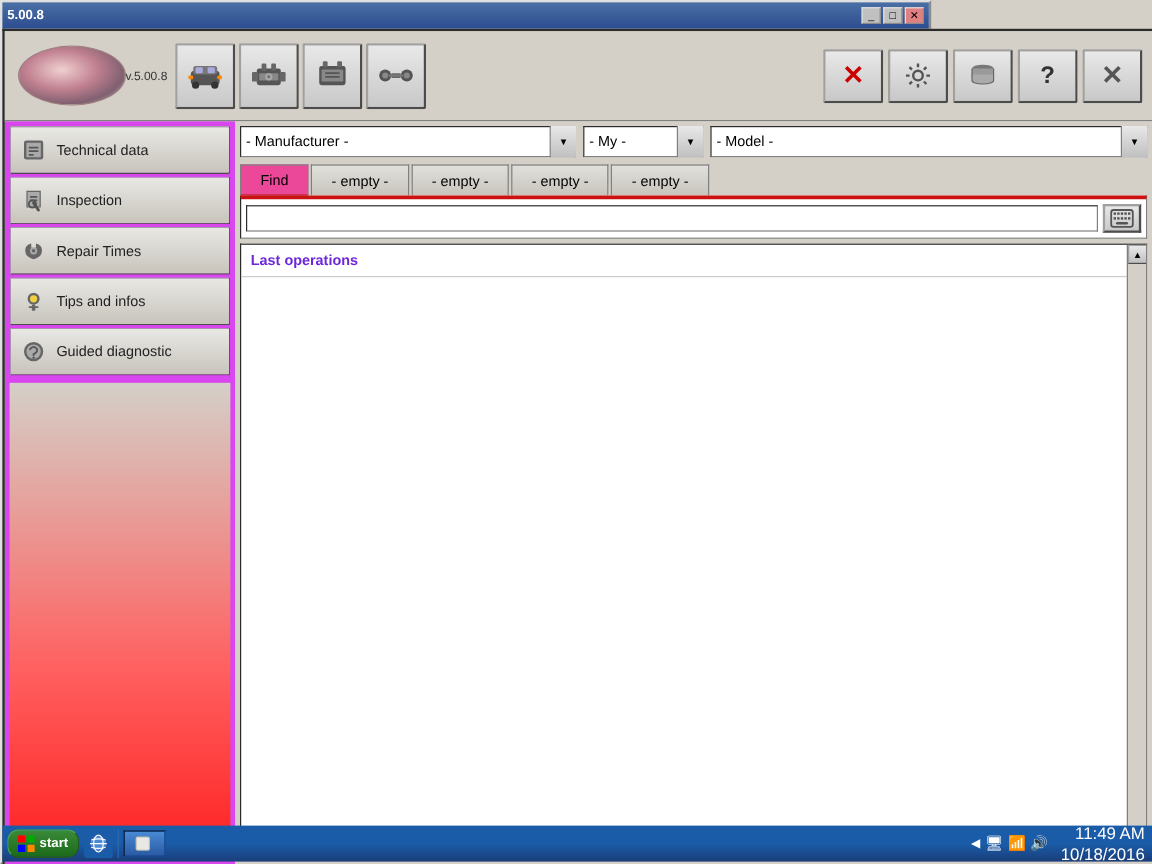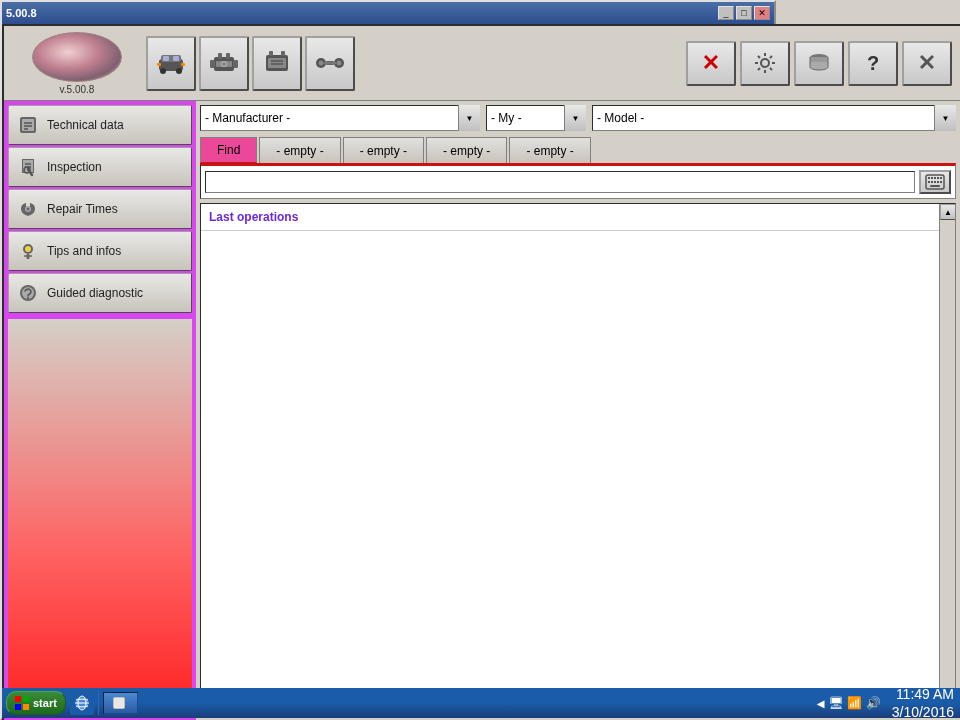--- a/index.html
+++ b/index.html
@@ -64,21 +64,20 @@
       display: flex;
       align-items: center;
       padding: 4px 8px;
       gap: 4px;
       border-bottom: 1px solid #808080;
     }
     #logo-area {
       width: 130px;
       height: 65px;
       display: flex;
-      flex-direction: column;
       align-items: center;
       justify-content: center;
       flex-shrink: 0;
     }
     #logo-oval {
       width: 90px;
       height: 50px;
       background: radial-gradient(ellipse at 40% 40%, #f0d0d0 0%, #c08090 40%, #806070 70%, #d0c0c8 100%);
       border-radius: 50%;
       border: 1px solid #a08080;
@@ -690,18 +689,18 @@
 
     <div id="taskbar-right">
       <div id="systray">
         <span style="color:white;font-size:10px;">◀</span>
         <span style="color:white;font-size:12px;">🖥</span>
         <span style="color:white;font-size:12px;">📶</span>
         <span style="color:white;font-size:12px;">🔊</span>
       </div>
       <div id="clock-area">
         <div>11:49 AM</div>
-        <div>3/10/2016</div>
+        <div>10/18/2016</div>
       </div>
     </div>
   </div>
 
 </div>
 
 </body></html>

